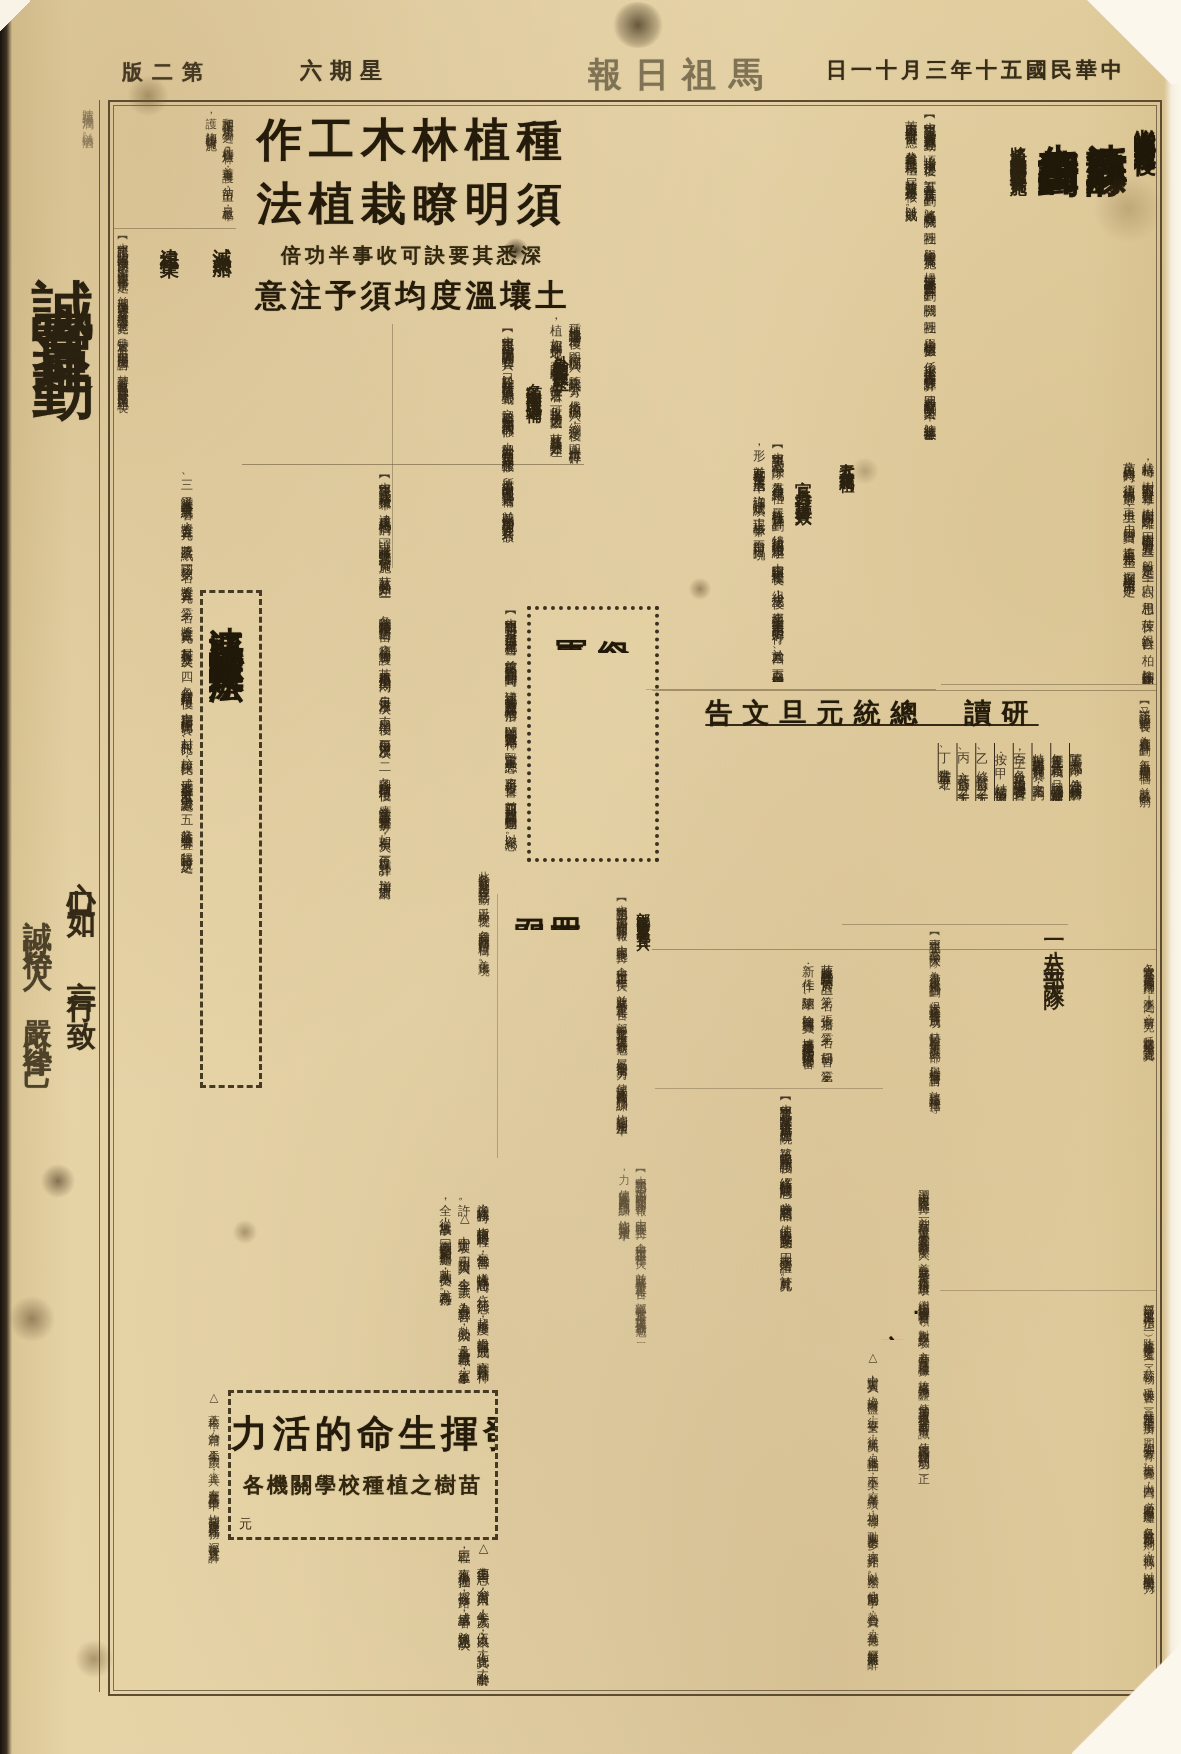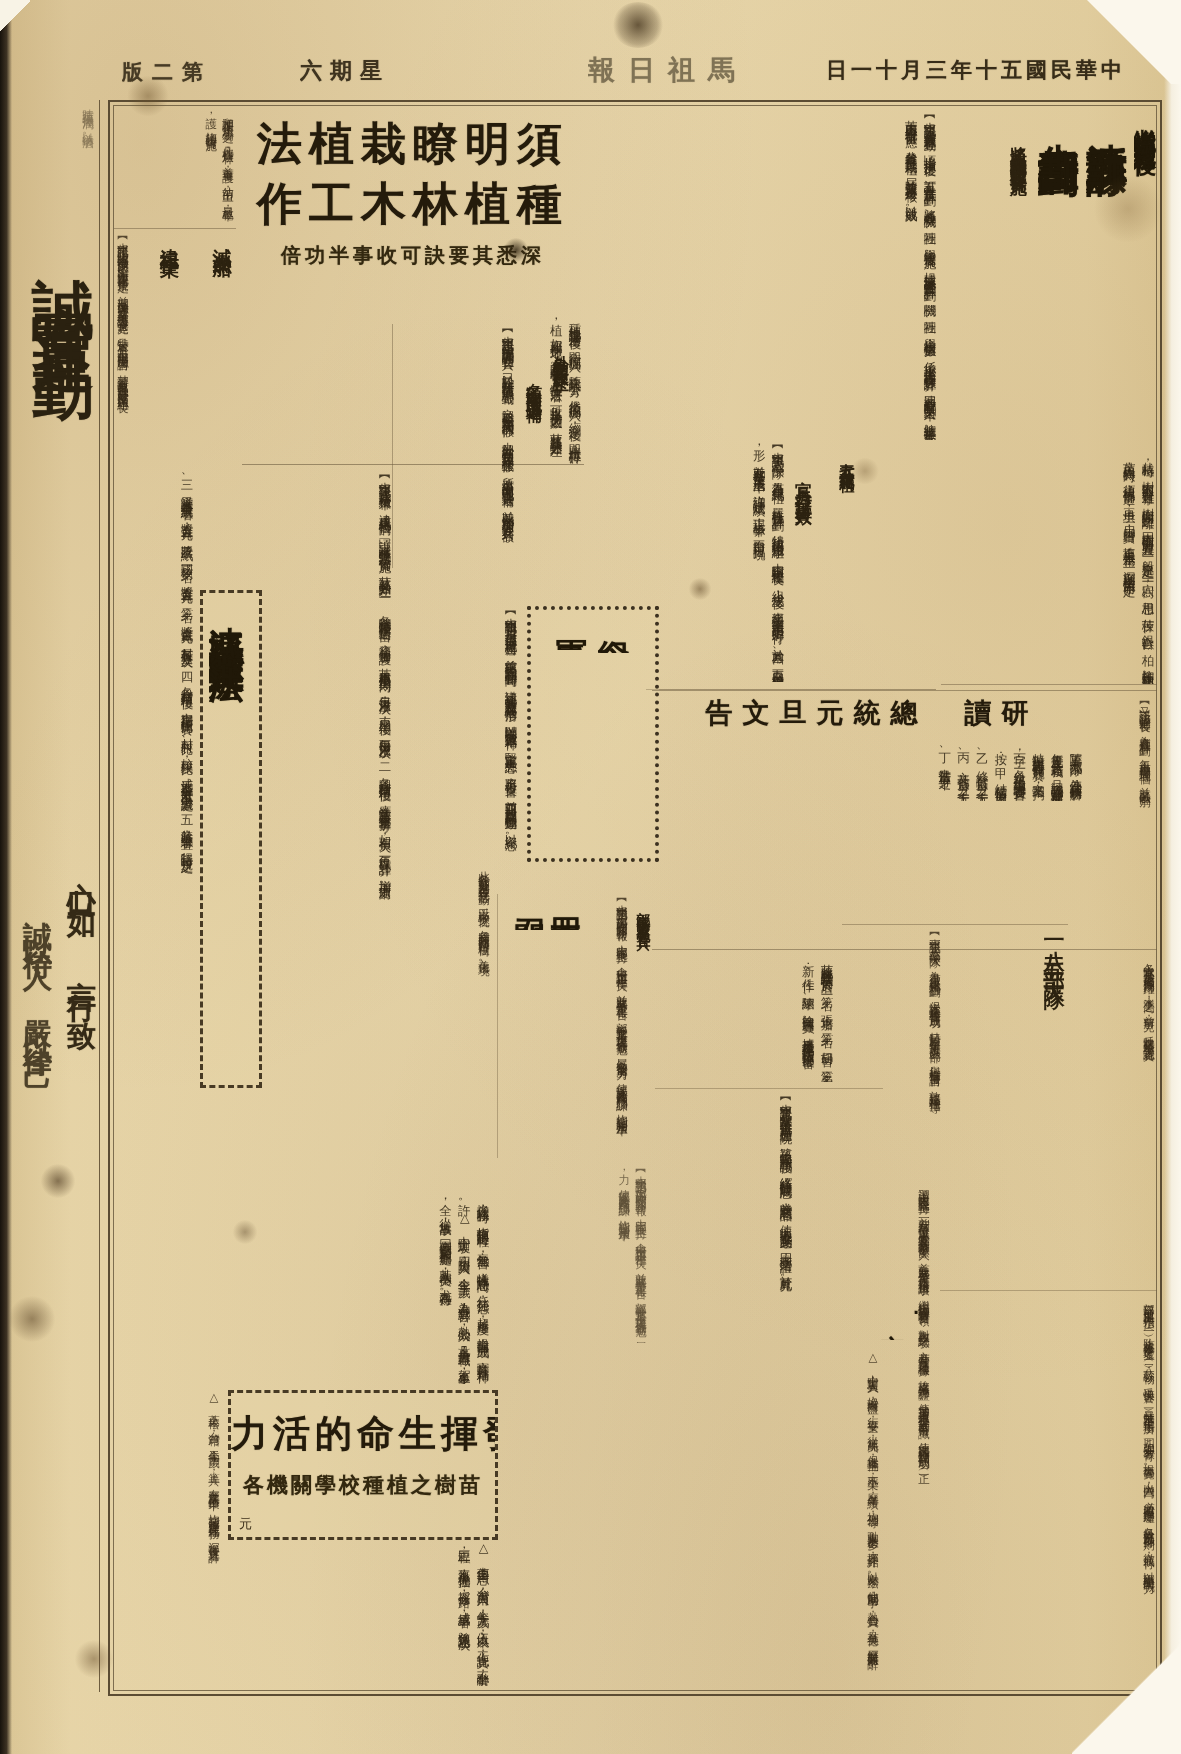--- a/index.html
+++ b/index.html
@@ -30,43 +30,44 @@
   .boxzig{border:3px dashed #473a24;background:rgba(233,216,170,.3);}
   .thinrule{background:#6d5c3f;}
 </style>
 </head>
 <body>
 
 <div class="page">
 
   <div class="abs hhead" style="left:122px;top:58px;font-size:21px;letter-spacing:9px;color:#463a24;">版二第</div>
   <div class="abs hhead" style="left:300px;top:56px;font-size:22px;letter-spacing:8px;color:#3e331f;">六期星</div>
-  <div class="abs hhead" style="left:588px;top:52px;font-size:27px;letter-spacing:13px;opacity:.55;color:#2f2715;">報日祖馬</div>
+  <div class="abs hhead" style="left:588px;top:52px;font-size:34px;letter-spacing:13px;opacity:.55;color:#2f2715;">報日祖馬</div>
   <div class="abs hhead" style="left:826px;top:56px;font-size:21px;letter-spacing:4px;color:#372c18;">日一十月三年十五國民華中</div>
 
   <div class="abs frame" style="left:108px;top:100px;width:1050px;height:1592px;"></div>
   <div class="abs thinrule" style="left:99px;top:100px;width:1px;height:1592px;"></div>
 
   <div class="abs vbody sm" style="left:12px;top:100px;width:84px;height:126px;opacity:.5;">時葉須保持濕潤，以待噴洒。</div>
   <div class="abs vhead" style="left:22px;top:228px;width:72px;height:612px;font-size:62px;letter-spacing:28px;color:#2a2110;">誠實運動</div>
   <div class="abs vhead" style="left:56px;top:858px;width:40px;height:580px;font-size:29px;letter-spacing:14px;color:#352a16;">心口如一　言行一致</div>
   <div class="abs vhead" style="left:12px;top:898px;width:40px;height:580px;font-size:29px;letter-spacing:14px;color:#352a16;opacity:.85;">誠以待人　嚴以律己</div>
 
   <div class="abs rowrev" style="left:945px;top:110px;width:212px;height:338px;gap:7px;">
     <div class="vhead" style="font-size:23px;height:330px;letter-spacing:3px;">繼指揮部實施造林後</div>
     <div class="vhead" style="font-size:41px;height:336px;letter-spacing:2px;">連江縣政府頒訂</div>
     <div class="vhead" style="font-size:41px;height:336px;letter-spacing:2px;">本年度植樹計劃</div>
     <div class="v kick" style="font-size:17px;height:300px;padding-top:22px;letter-spacing:3px;">將通令各機關學校遵照實施</div>
   </div>
   <div class="abs vbody" style="left:585px;top:110px;width:354px;height:330px;">【本報訊】為響應擴大造林運動，頃接指揮部之後，訂有五十年度造林計劃，將通令各機關、社團、學校遵照實施。根據該縣本年度的造林計劃，機關、社團、學校植樹數量，係按上學生每人植樹株數計算，連同各鄉村配賦之苗木，總數達數千株。所有苗木由縣府統一育苗供應，分發各單位限期栽植，屆時並派員檢查考核，以競成效。</div>
 
   <div class="abs" style="left:242px;top:110px;width:342px;height:198px;">
+    <div class="hhead" style="font-size:45px;letter-spacing:7px;text-align:center;">作工木林植種</div>
     <div class="hhead" style="font-size:45px;letter-spacing:7px;text-align:center;margin-top:4px;">法植栽瞭明須</div>
-    <div class="hhead" style="font-size:45px;letter-spacing:7px;text-align:center;">作工木林植種</div>
     <div class="hhead" style="font-size:20px;letter-spacing:4px;text-align:center;margin-top:8px;color:#33280f;">倍功半事收可訣要其悉深</div>
+    <div class="hhead" style="font-size:31px;letter-spacing:4px;text-align:center;margin-top:6px;">意注予須均度溫壤土</div>
   </div>
   <div class="abs vbody" style="left:242px;top:314px;width:342px;height:148px;border-bottom:1px solid rgba(109,92,63,.6);padding-bottom:2px;">種植地點選擇適當後，即行挖掘樹穴，株距離三十公分，然後挖掘樹穴，經測定後，即將土壤打碎，再行種植，如屬耕作之地，尤須防乾枯。懂得方法者，可收事半功倍之功效，茲將其要訣分述如左。</div>
   <div class="abs vbody sm" style="left:114px;top:108px;width:122px;height:114px;">和護理工作須小心為之，凡植樹造林，首重養護，幼苗出土，最忌乾旱，故灌溉防護，均須按時實施。</div>
   <div class="abs vbody" style="left:941px;top:452px;width:216px;height:232px;border-bottom:1px solid rgba(109,92,63,.5);">栽植時，樹穴內不可留有雜草。樹與樹間之距離，因樹種不同而有差異，一般規定是：一穴一樹，相思、苦楝、銀合歡、柏、柳等株距相同。幼苗植入樹穴時，須使根部舒適，再填土，用脚踏實，填土至根莖為止，深度則視樹苗大小而定。</div>
 
   <div class="abs rowrev" style="left:114px;top:228px;width:122px;height:236px;gap:5px;border-top:1px solid rgba(109,92,63,.5);padding-top:3px;">
     <div class="v kick" style="font-size:19px;letter-spacing:4px;">減少漁船</div>
     <div class="vhead" style="font-size:29px;padding-top:34px;letter-spacing:5px;">民防總隊</div>
     <div class="v kick" style="font-size:19px;letter-spacing:4px;">違紀作業</div>
     <div class="vhead" style="font-size:29px;padding-top:68px;letter-spacing:5px;">舉辦講習</div>
@@ -91,21 +92,21 @@
 
   <div class="abs rowrev boxdot" style="left:527px;top:606px;width:116px;height:240px;gap:10px;justify-content:center;padding:4px;">
     <div class="vhead" style="font-size:32px;letter-spacing:1px;">紀念　國父逝世</div>
     <div class="vhead" style="font-size:32px;letter-spacing:6px;">軍民明起植樹</div>
   </div>
   <div class="abs vbody" style="left:398px;top:606px;width:122px;height:248px;">【本報訊】明日三月十二日係國父逝世紀念日，前線軍民除利用朝會時間，講述紀念日的意義及其經過情形，以闡揚國父遺教精神，堅定軍民意志外，將不另行集會，並自明日起一致展開植樹運動，以資紀念。</div>
   <div class="abs vbody sm" style="left:398px;top:862px;width:94px;height:296px;">此外各部隊並分別舉行各種紀念活動，以示崇敬之忱，各村國校亦同時舉行植樹，美化環境。</div>
 
   <div class="abs" style="left:652px;top:690px;width:505px;height:258px;border-top:1px solid rgba(109,92,63,.55);border-bottom:1px solid rgba(109,92,63,.55);">
     <div class="abs vbody sm" style="right:4px;top:6px;width:58px;height:246px;">【又訊】該部政治處官長，為響應造林計劃，每人自動挖掘樹坑五個，並誌名以示區別。</div>
-    <div class="abs" style="right:70px;top:4px;width:430px;">
+    <div class="abs" style="right:70px;top:4px;width:430px;text-decoration:underline;">
       <div class="hhead" style="font-size:27px;letter-spacing:10px;text-align:center;">告文旦元統總　讀研</div>
       <div class="rowrev" style="justify-content:center;gap:0;margin-top:6px;">
         <div class="vhead" style="font-size:42px;padding:0 12px;border-left:1px solid #4c3f28;">舉辦</div>
         <div class="vhead" style="font-size:42px;padding:0 12px;border-left:1px solid #4c3f28;">文告</div>
         <div class="vhead" style="font-size:42px;padding:0 12px;border-left:1px solid #4c3f28;">心得</div>
         <div class="vhead" style="font-size:42px;padding:0 12px;border-left:1px solid #4c3f28;">寫作</div>
         <div class="vhead" style="font-size:42px;padding:0 12px;">競賽</div>
       </div>
       <div class="vbody" style="width:428px;height:58px;margin-top:6px;">陸軍三六七九部隊，為使官兵確切瞭解　總統五十年度元旦文告之精義，且認識我國當前反共情勢，特舉辦文告心得寫作競賽。文體不拘，字數每篇五百字，各一級單位均組織評審委員會，評審標準按：甲、結構佔百分之四十；乙、修辭佔百分之二十五；丙、文義佔百分之二十五；丁、書法佔百分之十。</div>
     </div>

